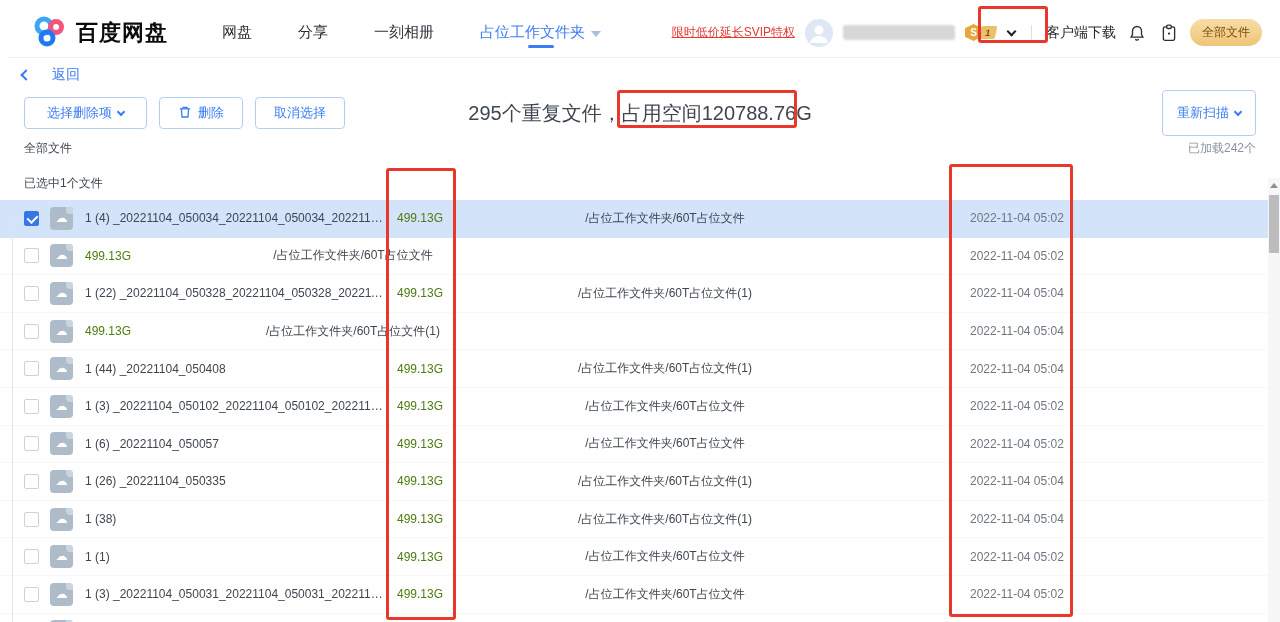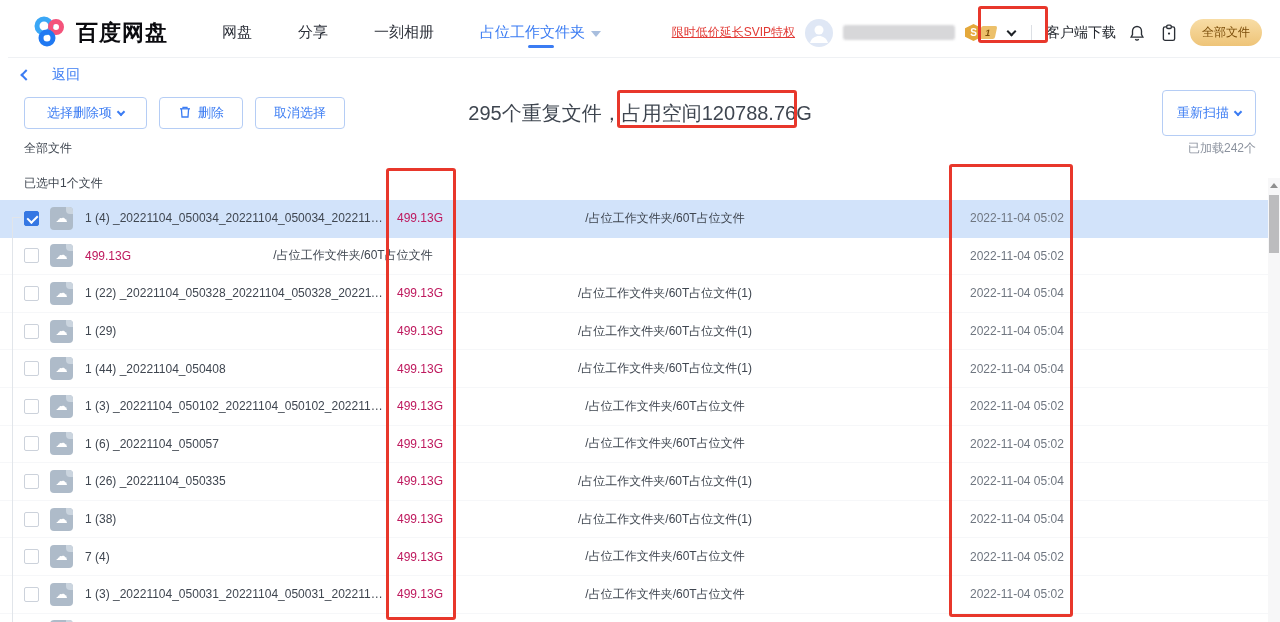--- a/index.html
+++ b/index.html
@@ -52,21 +52,21 @@
   .file-list { margin-top:8px; margin-right:12px; }
   .file-row { display:flex; align-items:center; height:37.6px; cursor:pointer; border-bottom:1px solid #f6f7f9; }
   .file-row.selected { background:#d2e3fa; border-bottom-color:#d2e3fa; }
   .checkbox { flex:none; margin-left:24px; width:15px; height:15px; border:1px solid #ccd2db; border-radius:2px; background:#fff; position:relative; }
   .checkbox.checked { background:#3577e3; border-color:#3577e3; }
   .checkbox.checked::after { content:""; position:absolute; left:4px; top:1px; width:5px; height:8px; border-right:2px solid #fff; border-bottom:2px solid #fff; transform:rotate(45deg); }
   .file-icon { flex:none; margin-left:11px; width:23px; height:23px; border-radius:4px; background:#aebbc9; position:relative; }
   .file-icon::before { content:""; position:absolute; right:0; top:0; width:7px; height:7px; background:#cbd5df; border-radius:0 4px 0 4px; }
   .file-icon::after { content:"☁"; position:absolute; left:0; right:0; top:3px; text-align:center; color:#fff; font-size:12px; line-height:16px; }
   .cell-name { flex:none; margin-left:12px; width:300px; font-size:12px; color:#3f4650; white-space:nowrap; overflow:hidden; text-overflow:ellipsis; }
-  .cell-size { flex:none; width:70px; text-align:center; font-size:12px; color:#be185d; }
+  .cell-size { flex:none; width:70px; text-align:center; font-size:12px; color:#4d7c0f; }
   .cell-path { flex:none; width:420px; text-align:center; font-size:12px; color:#3f4650; white-space:nowrap; overflow:hidden; }
   .cell-date { flex:none; margin-left:auto; width:318px; padding-left:20px; font-size:12px; color:#6f7680; }
 
   
   .group-line-v { position:absolute; left:12px; top:217px; bottom:0; width:1px; background:#e1e5ea; }
   .group-line-h { position:absolute; left:12px; top:217px; width:9px; height:1px; background:#e1e5ea; }
 
   
   .scrollbar { position:absolute; right:0; top:178px; bottom:0; width:12px; background:#f7f7f8; }
   .scroll-up { position:absolute; top:5px; left:2px; width:0; height:0; border-left:4px solid transparent; border-right:4px solid transparent; border-bottom:5px solid #8f8f8f; }
@@ -216,21 +216,20 @@
     <span class="file-icon"></span>
     <span class="cell-name">1 (22) _20221104_050328_20221104_050328_20221104_0...</span>
     <span class="cell-size">499.13G</span>
     <span class="cell-path">/占位工作文件夹/60T占位文件(1)</span>
     <span class="cell-date">2022-11-04 05:04</span>
   </div>
 
   <div class="file-row">
     <span class="checkbox"></span>
     <span class="file-icon"></span>
-    <span class="cell-name">1 (29)</span>
     <span class="cell-size">499.13G</span>
     <span class="cell-path">/占位工作文件夹/60T占位文件(1)</span>
     <span class="cell-date">2022-11-04 05:04</span>
   </div>
 
   <div class="file-row">
     <span class="checkbox"></span>
     <span class="file-icon"></span>
     <span class="cell-name">1 (44) _20221104_050408</span>
     <span class="cell-size">499.13G</span>
@@ -270,21 +269,21 @@
     <span class="file-icon"></span>
     <span class="cell-name">1 (38)</span>
     <span class="cell-size">499.13G</span>
     <span class="cell-path">/占位工作文件夹/60T占位文件(1)</span>
     <span class="cell-date">2022-11-04 05:04</span>
   </div>
 
   <div class="file-row">
     <span class="checkbox"></span>
     <span class="file-icon"></span>
-    <span class="cell-name">7 (4)</span>
+    <span class="cell-name">1 (1)</span>
     <span class="cell-size">499.13G</span>
     <span class="cell-path">/占位工作文件夹/60T占位文件</span>
     <span class="cell-date">2022-11-04 05:02</span>
   </div>
 
   <div class="file-row">
     <span class="checkbox"></span>
     <span class="file-icon"></span>
     <span class="cell-name">1 (3) _20221104_050031_20221104_050031_20221104_05...</span>
     <span class="cell-size">499.13G</span>

